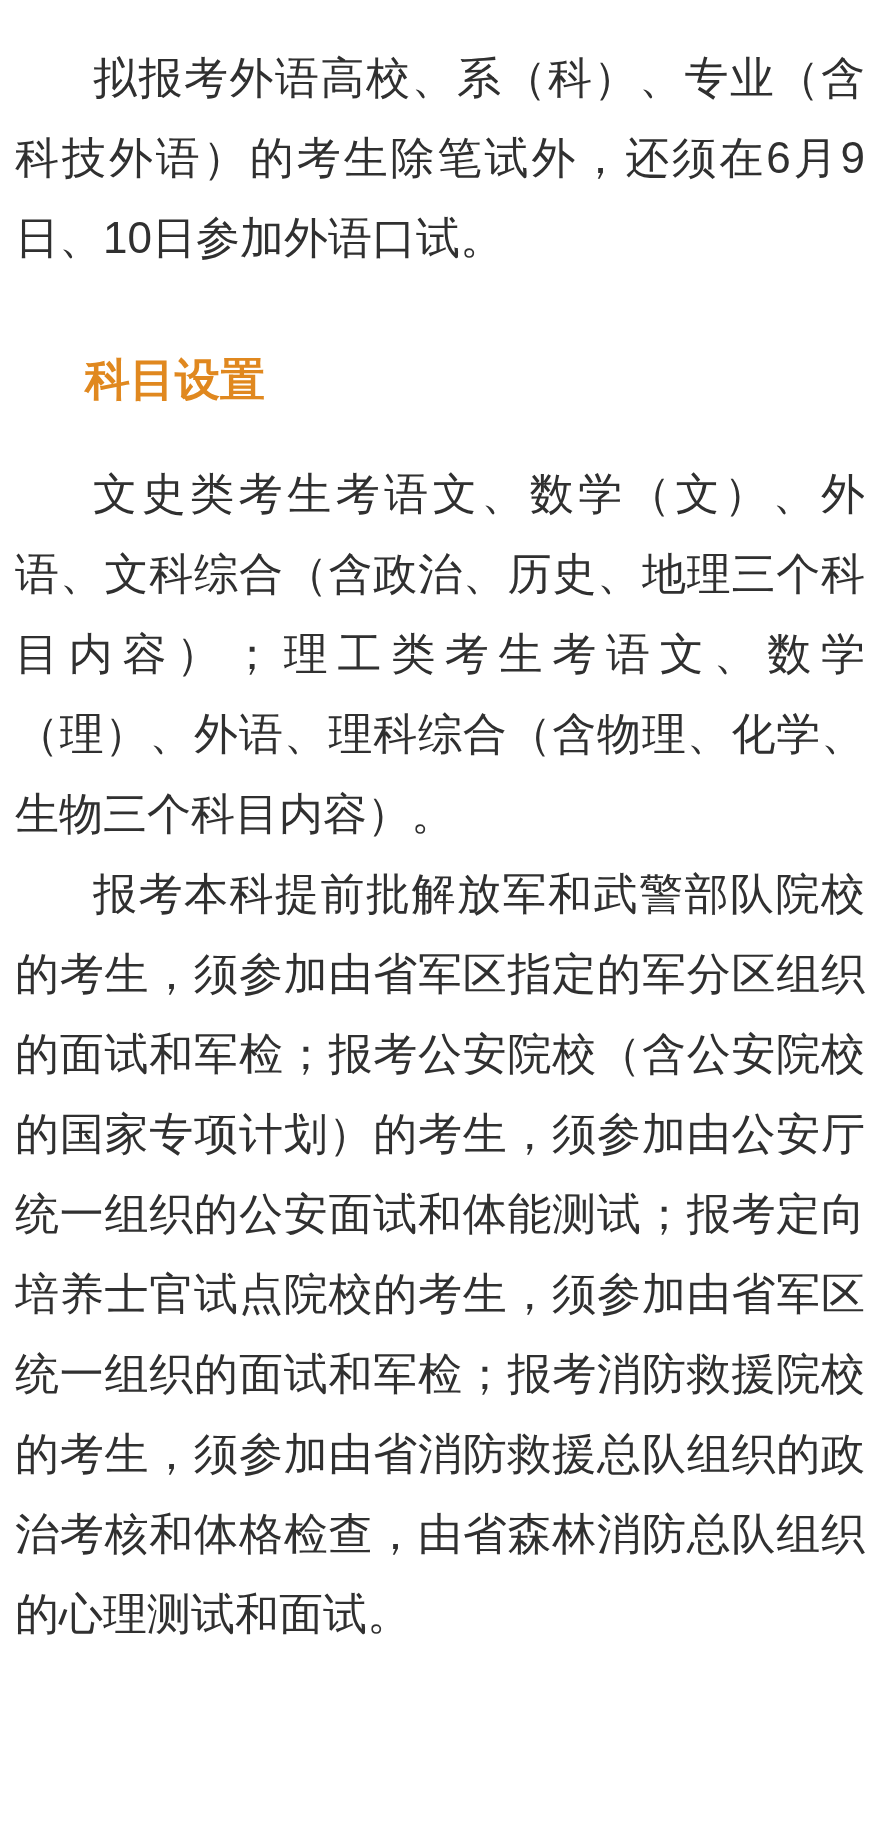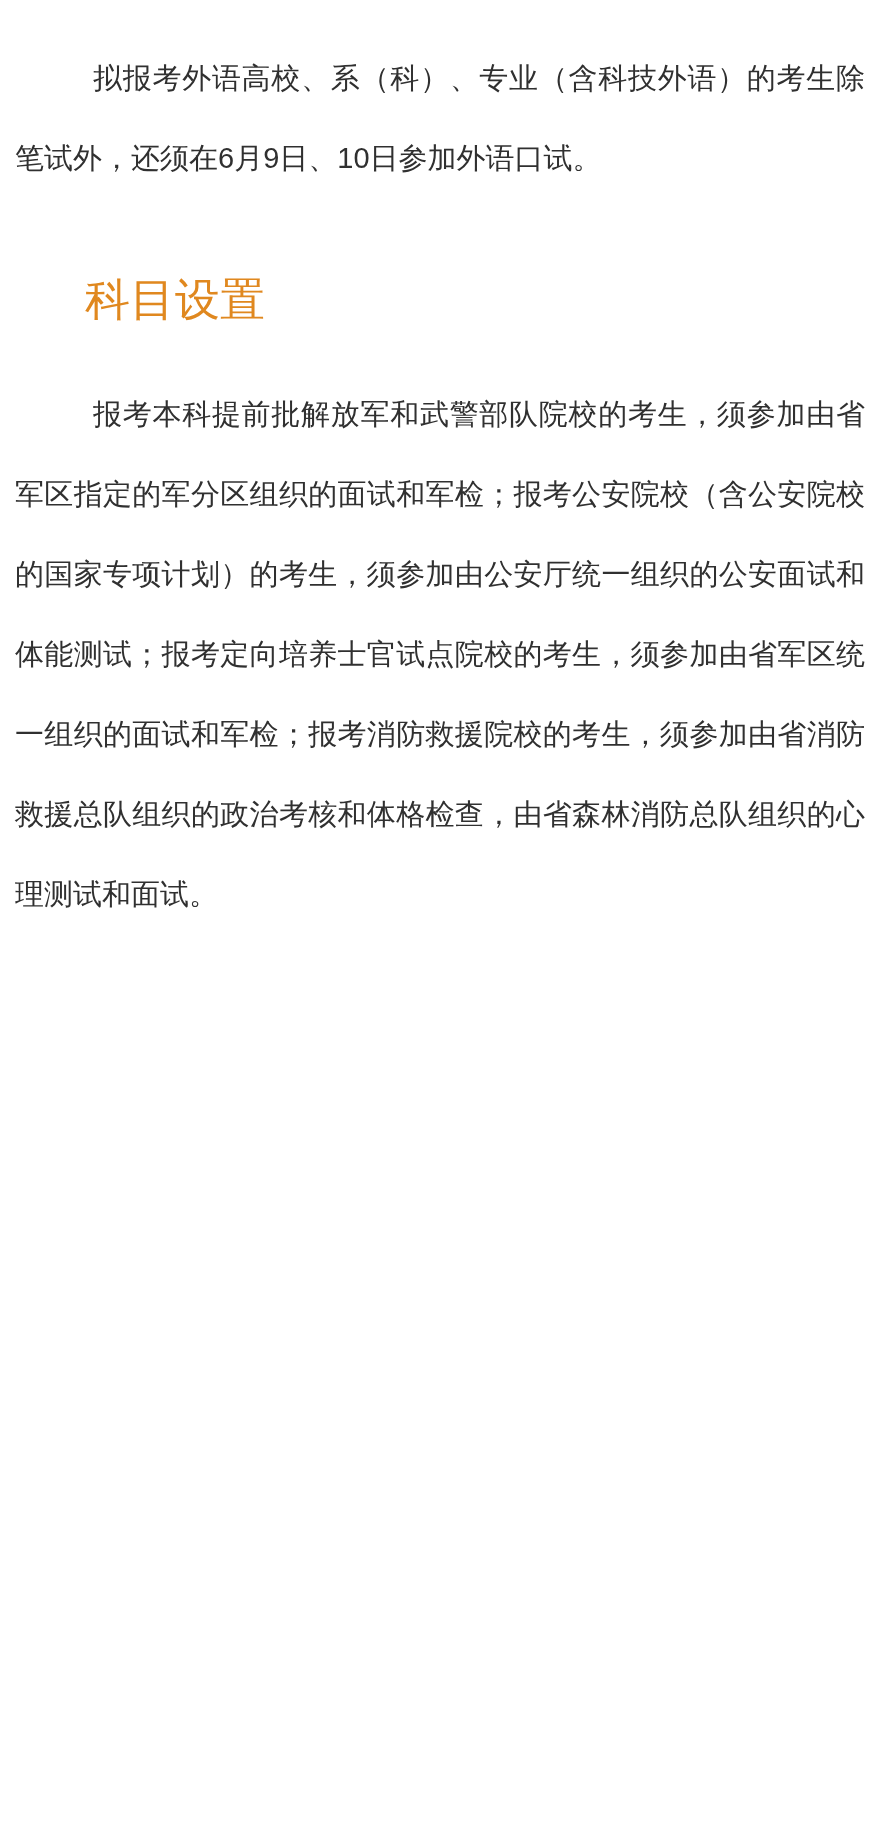--- a/index.html
+++ b/index.html
@@ -13,42 +13,43 @@
     }
     .article {
       box-sizing: border-box;
       width: 885px;
       min-height: 1842px;
       padding: 38px 20px 14px 15px;
       background: #ffffff;
     }
     .para {
       margin: 0;
-      font-size: 29px;
+      font-size: 44px;
       line-height: 80px;
       color: #303030;
       text-align: justify;
       text-indent: 78px;
       word-break: break-all;
     }
     .heading {
       margin: 72px 0 44px 0;
       padding-left: 70px;
       font-size: 45px;
       line-height: 60px;
-      font-weight: normal;
+      font-weight: bold;
       color: #e0881f;
     }
   </style>
 </head>
 <body>
 
 <div class="article">
 
   <p class="para">拟报考外语高校、系（科）、专业（含科技外语）的考生除笔试外，还须在6月9日、10日参加外语口试。</p>
 
   <h2 class="heading">科目设置</h2>
 
+  <p class="para">文史类考生考语文、数学（文）、外语、文科综合（含政治、历史、地理三个科目内容）；理工类考生考语文、数学（理）、外语、理科综合（含物理、化学、生物三个科目内容）。</p>
 
 
   <p class="para">报考本科提前批解放军和武警部队院校的考生，须参加由省军区指定的军分区组织的面试和军检；报考公安院校（含公安院校的国家专项计划）的考生，须参加由公安厅统一组织的公安面试和体能测试；报考定向培养士官试点院校的考生，须参加由省军区统一组织的面试和军检；报考消防救援院校的考生，须参加由省消防救援总队组织的政治考核和体格检查，由省森林消防总队组织的心理测试和面试。</p>
 
 </div>
 
 </body></html>

